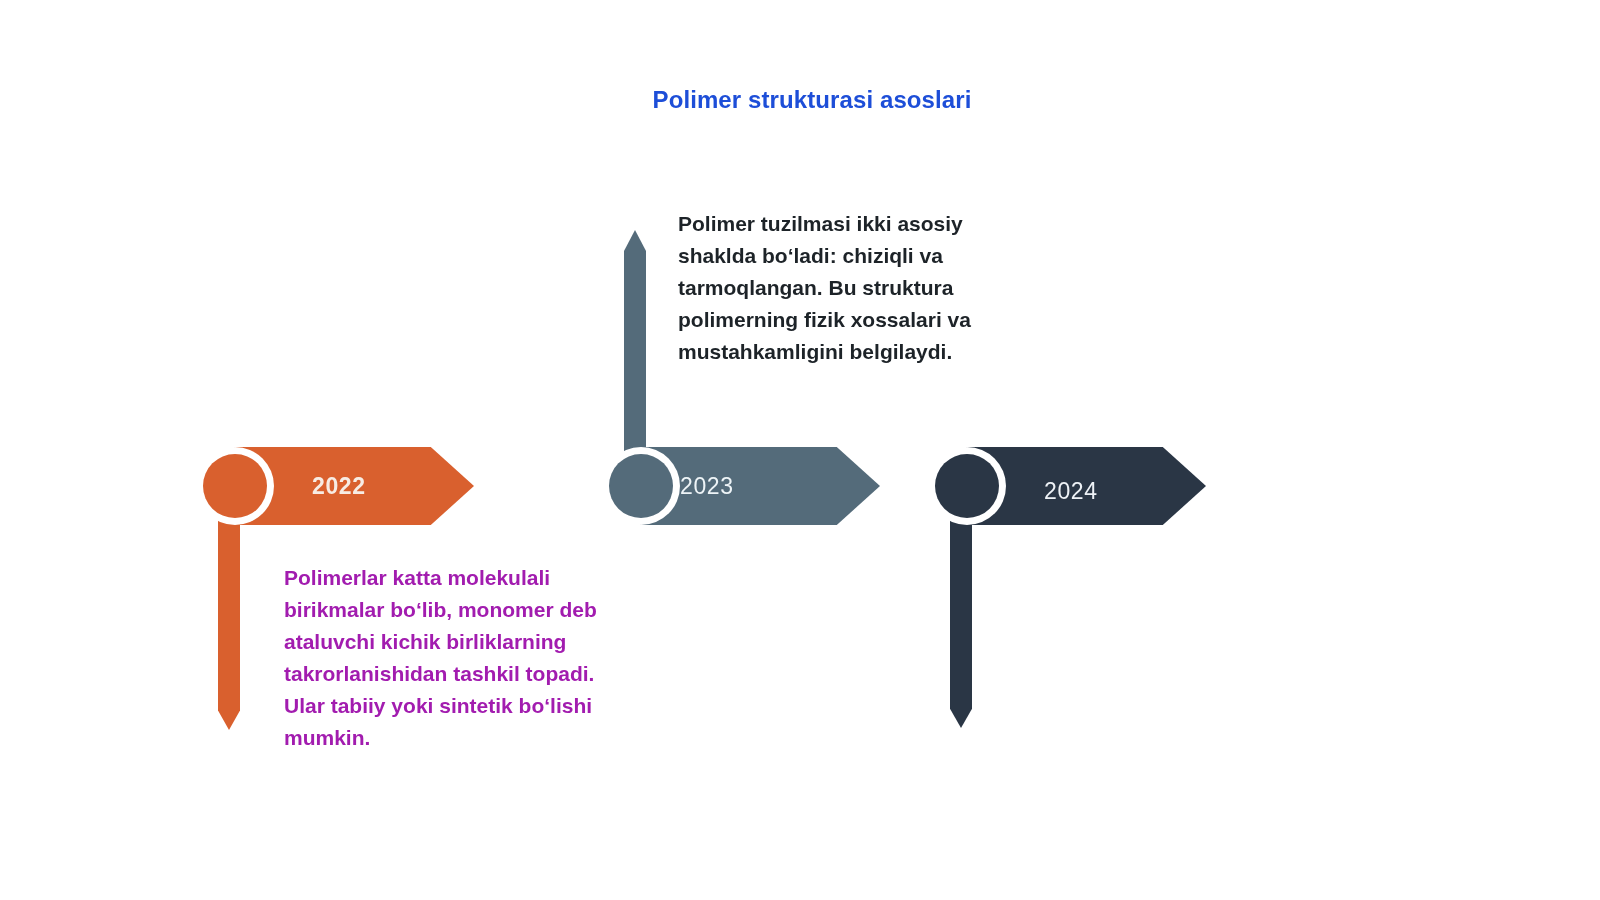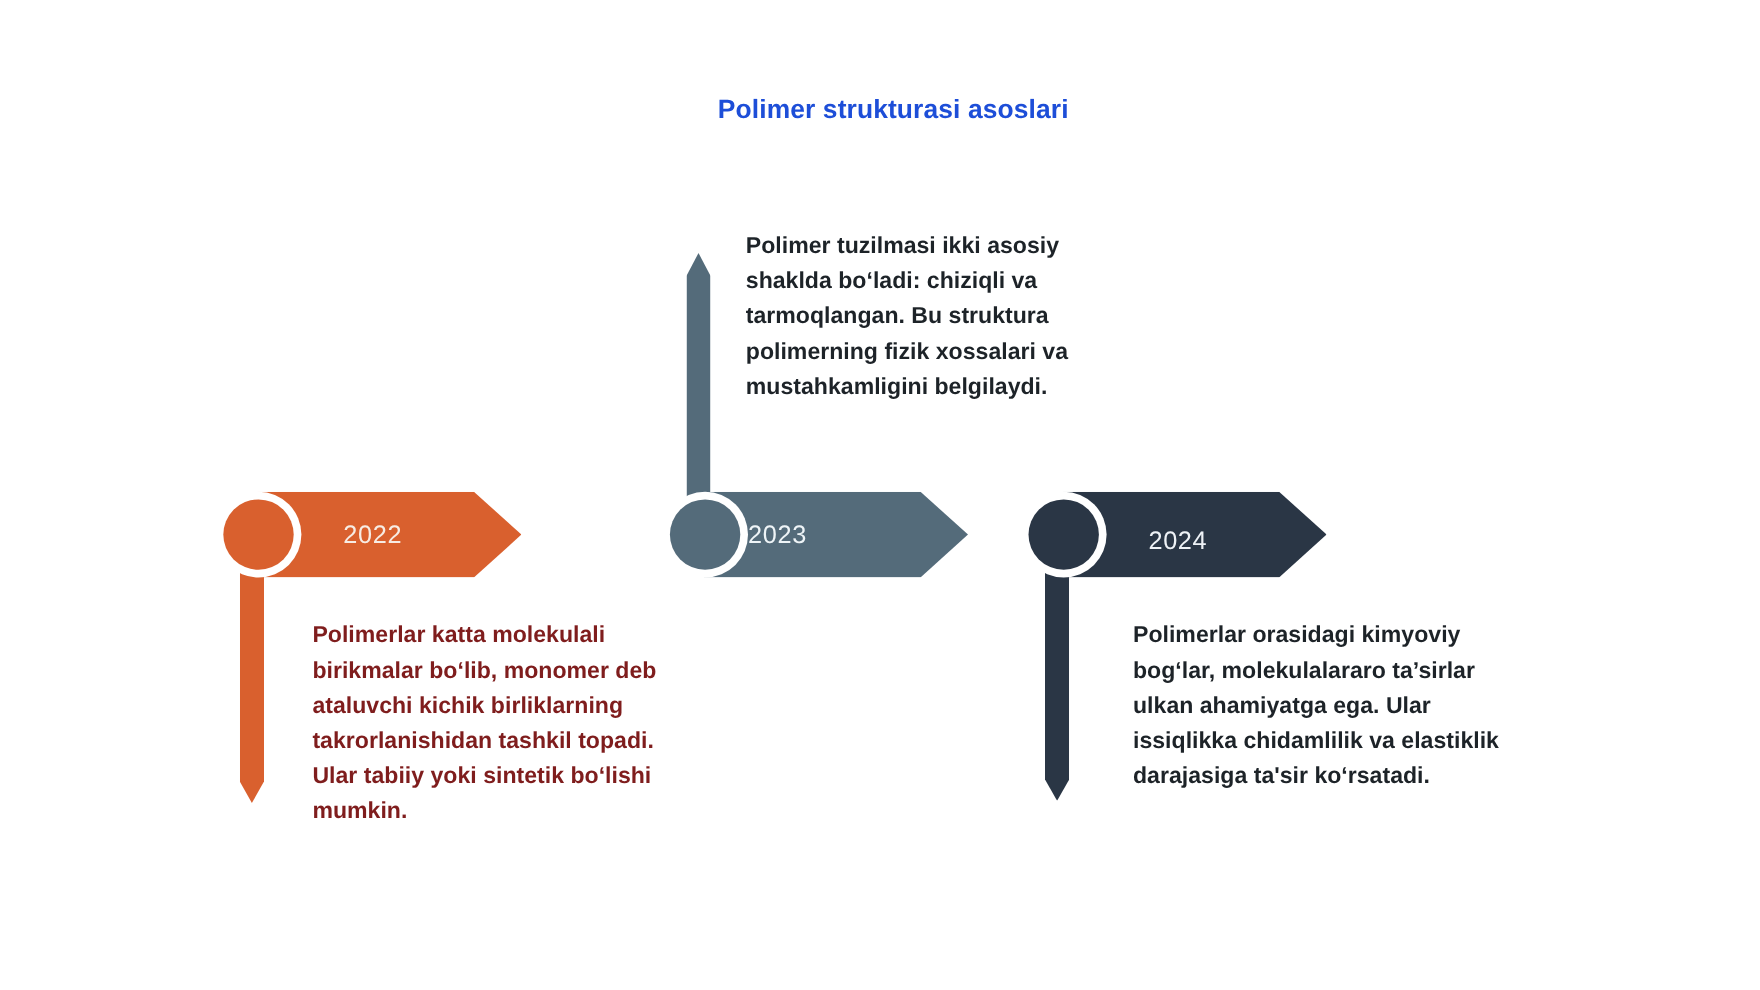--- a/index.html
+++ b/index.html
@@ -133,40 +133,39 @@
 </head>
 <body>
 
 <div id="canvas" style="background: rgb(255, 255, 255);">
 
   <div id="chart-title" style="color: #1d4ed8; padding-left: 12px;">Polimer strukturasi asoslari</div>
 
   <div class="tl-item i0">
     <div class="stem down" style="background: rgb(217, 96, 46);"></div>
     <div class="arrow orange" style="background: rgb(217, 96, 46);">
-      <span class="year" style="color: rgb(247, 236, 228);">2022</span>
+      <span class="year" style="color: rgb(247, 236, 228); font-weight: bold;">2022</span>
     </div>
     <div class="ring"></div>
     <div class="dot" style="background: rgb(217, 96, 46);"></div>
-    <div class="desc below" style="color: #7f1d1d;">Polimerlar katta molekulali birikmalar bo‘lib, monomer deb ataluvchi kichik birliklarning takrorlanishidan tashkil topadi. Ular tabiiy yoki sintetik bo‘lishi mumkin.</div>
+    <div class="desc below" style="color: #a21caf;">Polimerlar katta molekulali birikmalar bo‘lib, monomer deb ataluvchi kichik birliklarning takrorlanishidan tashkil topadi. Ular tabiiy yoki sintetik bo‘lishi mumkin.</div>
   </div>
 
   <div class="tl-item i1">
     <div class="stem up" style="background: rgb(84, 107, 122);"></div>
     <div class="arrow blue" style="background: rgb(84, 107, 122);">
       <span class="year" style="color: rgb(238, 244, 247);">2023</span>
     </div>
     <div class="ring"></div>
     <div class="dot" style="background: rgb(84, 107, 122);"></div>
     <div class="desc above" style="color: rgb(29, 35, 40);">Polimer tuzilmasi ikki asosiy shaklda bo‘ladi: chiziqli va tarmoqlangan. Bu struktura polimerning fizik xossalari va mustahkamligini belgilaydi.</div>
   </div>
 
   <div class="tl-item i2">
     <div class="stem down short" style="background: rgb(42, 54, 69);"></div>
     <div class="arrow navy" style="background: rgb(42, 54, 69);">
       <span class="year" style="color: rgb(238, 242, 246);">2024</span>
     </div>
     <div class="ring"></div>
     <div class="dot" style="background: rgb(42, 54, 69);"></div>
-    <div class="desc below wide" style="color: rgb(29, 35, 40);">Polimerlar orasidagi kimyoviy bog‘lar, molekulalararo ta’sirlar ulkan ahamiyatga ega. Ular issiqlikka chidamlilik va elastiklik darajasiga ta'sir ko‘rsatadi.</div>
   </div>
 
 </div>
 
 </body></html>

